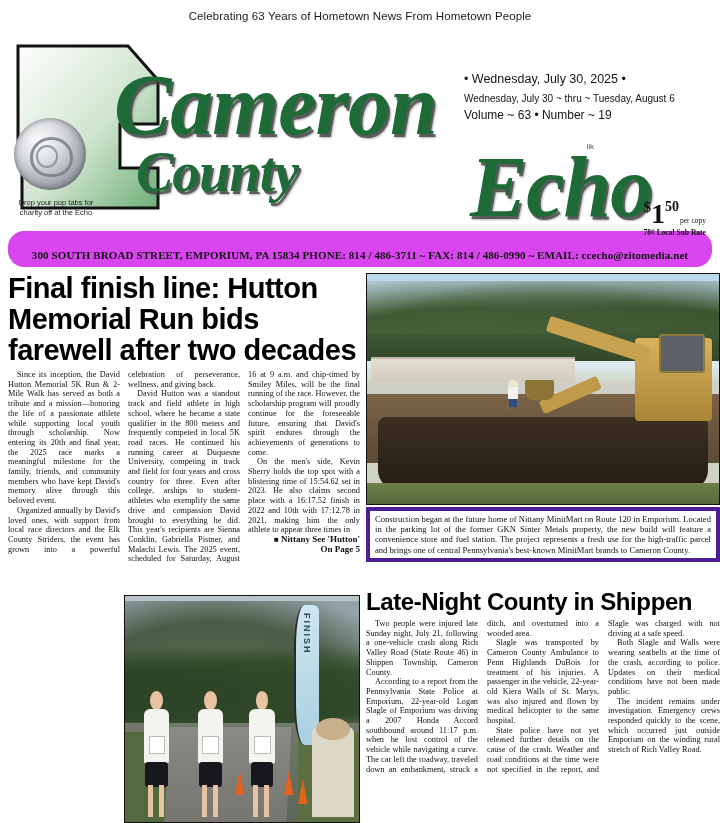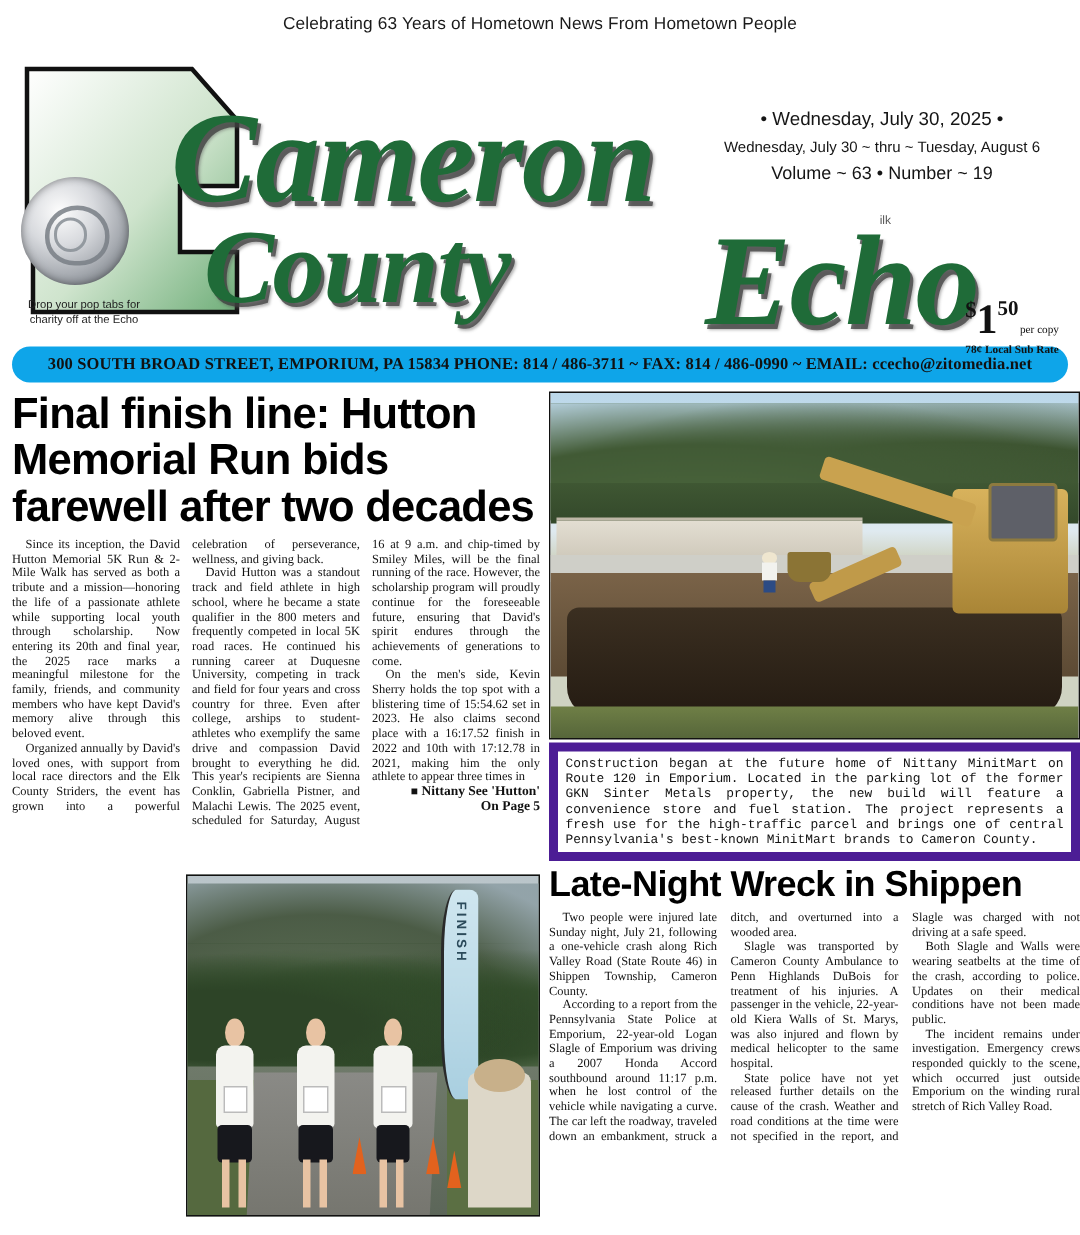--- a/index.html
+++ b/index.html
@@ -85,29 +85,28 @@
     font-style:italic;
     font-weight:bold;
     color:#1f6b38;
     line-height:1;
     white-space:nowrap;
     text-shadow:
        2px 3px 0 rgba(60,60,60,.75),
        3px 4px 2px rgba(90,90,90,.45);
   }
   .np-cameron { position:absolute; left:36px; top:24px;  font-size:86px; letter-spacing:-1px;}
-  .np-county  { position:absolute; left:58px; top:106px; font-size:70px; letter-spacing:-1px;}
+  .np-county  { position:absolute; left:58px; top:106px; font-size:56px; letter-spacing:-1px;}
   .np-echo    { position:absolute; left:392px;top:106px; font-size:86px; letter-spacing:-1px;}
 
   
   .dateblock {
     position:absolute;
     right:8px; top:50px;
     width:248px;
-    text-align:center;
     font-family:"Liberation Sans", sans-serif;
     color:#151515;
   }
   .dateblock .d1 { font-size:12.5px; }
   .dateblock .d2 { font-size:10px; margin-top:7px;}
   .dateblock .d3 { font-size:12px; margin-top:4px;}
 
   .initials {
     position:absolute;
     right:126px; top:120px;
@@ -125,28 +124,28 @@
   }
   .price .dollar { font-size:15px; vertical-align:top; font-weight:bold;}
   .price .one    { font-size:28px; font-weight:bold;}
   .price .cents  { font-size:14px; font-weight:bold; vertical-align:top;}
   .price .percopy{ font-size:7.5px; font-weight:normal; display:inline-block; margin-left:1px;}
   .price .sub    { font-size:7.5px; font-weight:bold; margin-top:1px;}
 
   
   .addressbar {
     margin:4px 8px 0 8px;
-    background:#0ea5e9;
+    background:#d946ef;
     border-radius:16px;
     text-align:center;
     font-family:"Liberation Serif", serif;
     font-weight:bold;
     font-size:11px;
     letter-spacing:.1px;
-    padding:6px 4px 6px 4px;
+    padding:18px 4px 6px 4px;
     color:#111;
   }
 
   
   .content {
     position:relative;
     margin:6px 8px 0 8px;
     height:556px;
   }
 
@@ -247,23 +246,23 @@
   .cp-bucket{position:absolute;right:47%;top:46%;width:8%;height:9%;background:#8b7435;border-radius:2px 2px 8px 8px;}
   .cp-person{position:absolute;left:40%;top:46%;width:3%;height:12%;}
   .cp-person .h{position:absolute;left:0;top:0;width:100%;height:28%;background:#efe6cf;border-radius:50%;}
   .cp-person .b{position:absolute;left:0;top:26%;width:100%;height:44%;background:#f2f2ee;}
   .cp-person .l{position:absolute;left:12%;top:68%;width:76%;height:32%;background:#2c4b84;}
 
   .caption-box {
     position:absolute;
     left:358px; top:234px;
     width:354px;
-    border:6px solid #4c1d95;
+    border:4px solid #4c1d95;
     padding:3px 5px 3px 5px;
-    font-family:Liberation Mono, monospace;
+    font-family:Liberation Serif, serif;
     font-size:8.6px;
     line-height:10.2px;
     text-align:justify;
     color:#111;
   }
 
   .wreck-head {
     position:absolute;
     left:358px; top:316px;
     width:354px;
@@ -405,21 +404,21 @@
     <div class="cp-bucket"></div>
     <div class="cp-person">
       <div class="h"></div>
         <div class="b"></div>
         <div class="l"></div>
     </div>
   </div>
 
   <div class="caption-box">Construction began at the future home of Nittany MinitMart on Route 120 in Emporium. Located in the parking lot of the former GKN Sinter Metals property, the new build will feature a convenience store and fuel station. The project represents a fresh use for the high-traffic parcel and brings one of central Pennsylvania's best-known MinitMart brands to Cameron County.</div>
 
-  <div class="wreck-head">Late-Night Wreck in Shippen</div>
+  <div class="wreck-head">Late-Night County in Shippen</div>
   <div class="wreck-cols bodytext">
     <p>Two people were injured late Sunday night, July 21, following a one-vehicle crash along Rich Valley Road (State Route 46) in Shippen Township, Cameron County.</p>
     <p>According to a report from the Pennsylvania State Police at Emporium, 22-year-old Logan Slagle of Emporium was driving a 2007 Honda Accord southbound around 11:17 p.m. when he lost control of the vehicle while navigating a curve. The car left the roadway, traveled down an embankment, struck a ditch, and overturned into a wooded area.</p>
     <p>Slagle was transported by Cameron County Ambulance to Penn Highlands DuBois for treatment of his injuries. A passenger in the vehicle, 22-year-old Kiera Walls of St. Marys, was also injured and flown by medical helicopter to the same hospital.</p>
     <p>State police have not yet released further details on the cause of the crash. Weather and road conditions at the time were not specified in the report, and Slagle was charged with not driving at a safe speed.</p>
     <p>Both Slagle and Walls were wearing seatbelts at the time of the crash, according to police. Updates on their medical conditions have not been made public.</p>
     <p>The incident remains under investigation. Emergency crews responded quickly to the scene, which occurred just outside Emporium on the winding rural stretch of Rich Valley Road.</p>
   </div>
 
 </div>

